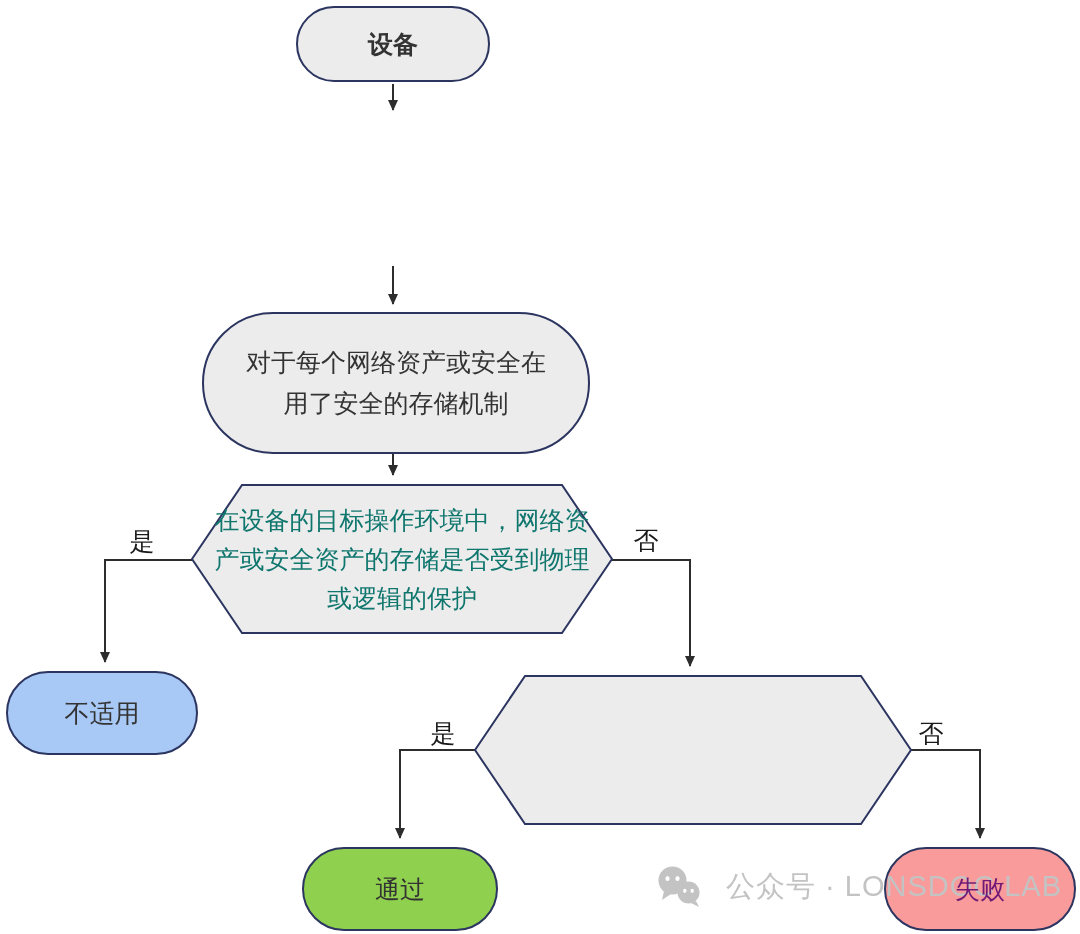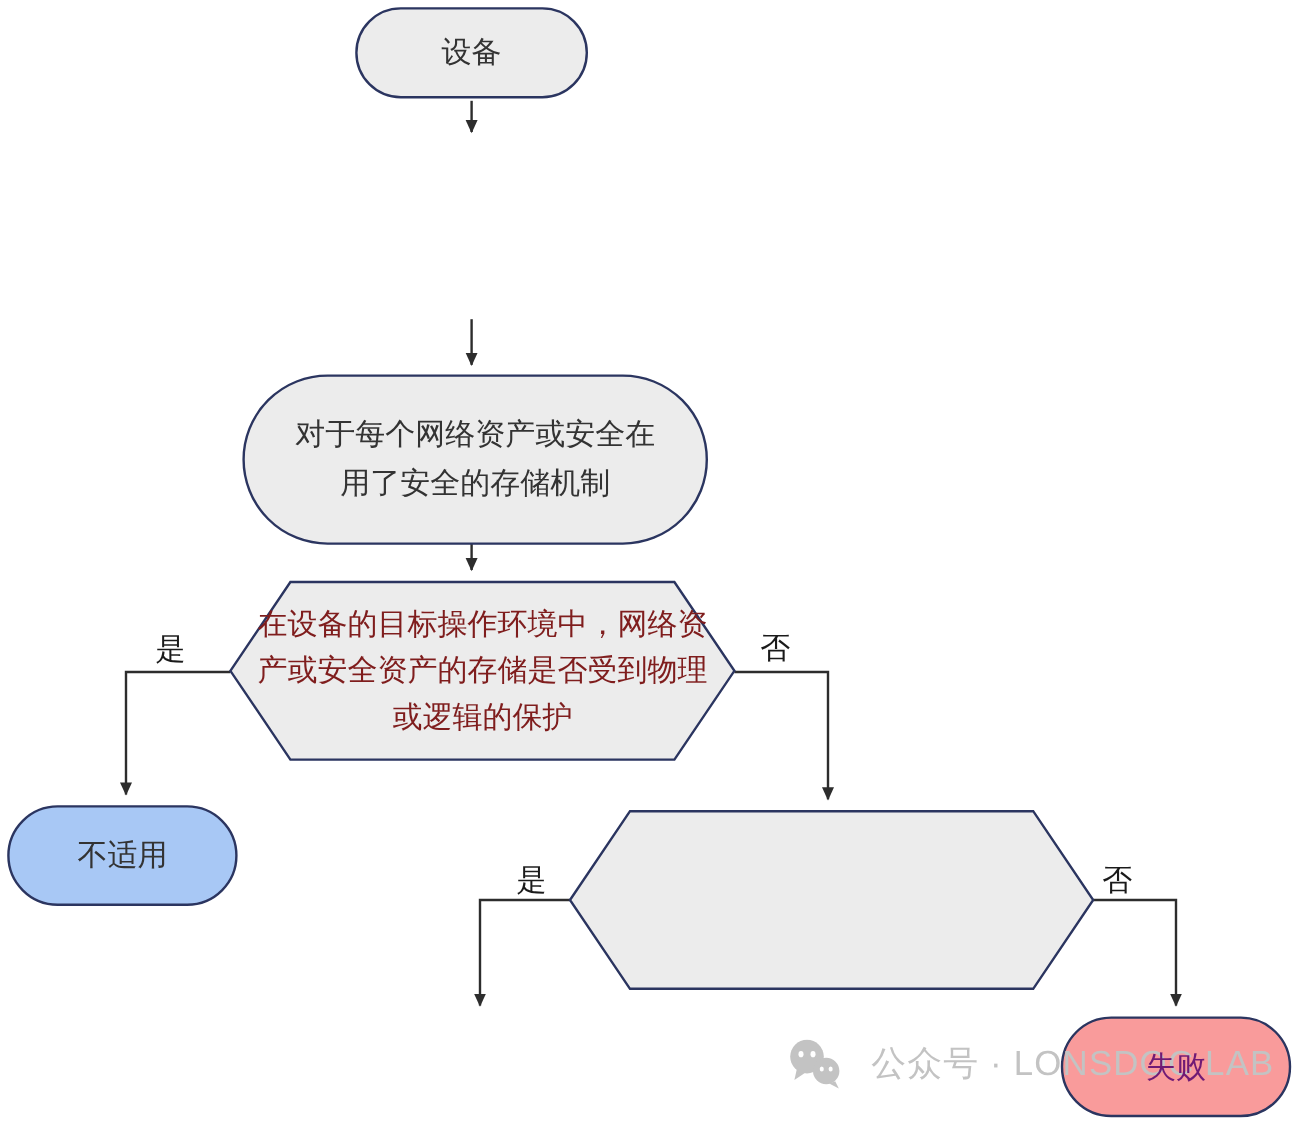--- a/index.html
+++ b/index.html
@@ -7,30 +7,30 @@
     position:relative;width:1080px;height:934px;background:#ffffff;overflow:hidden;
     font-family:"Liberation Sans","DejaVu Sans",sans-serif;color:#333333;
   }
   .connectors{position:absolute;left:0;top:0;z-index:1;}
   .node{
     position:absolute;display:flex;align-items:center;justify-content:center;
     background:#ececec;border:2px solid #2b3560;box-sizing:border-box;
     font-size:25px;line-height:41px;text-align:center;color:#333333;z-index:2;
   }
   .node .lbl{white-space:pre-line;}
-  .stadium-sm{border-radius:38px;}
+  .stadium-sm{border-radius:38px;font-weight:bold;}
   .stadium-lg{border-radius:73px;}
   .pill{border-radius:42px;}
   .pill-blue{background:#a8c8f5;}
   .pill-green{background:#8fd04e;}
   .pill-red{background:#f99b9b;}
   .hex-wrap{position:absolute;z-index:2;}
   .hex-text{
     position:absolute;z-index:3;display:flex;align-items:center;justify-content:center;
-    font-size:25px;line-height:39px;text-align:center;color:#7f1d1d;
+    font-size:25px;line-height:39px;text-align:center;color:#0f766e;
   }
   .edge-label{
     position:absolute;z-index:3;font-size:25px;color:#1a1a1a;
     transform:translate(-50%,-50%);
   }
   .watermark{
     position:absolute;z-index:4;display:flex;align-items:center;gap:24px;
     color:#c3c3c3;font-size:29px;letter-spacing:1px;
   }
   .fail-label{
@@ -83,20 +83,23 @@
 
   <div class="edge-label" style="left:142px;top:541px;">是</div>
   <div class="edge-label" style="left:646px;top:540px;">否</div>
   <div class="edge-label" style="left:443px;top:733px;">是</div>
   <div class="edge-label" style="left:931px;top:733px;">否</div>
 
   <div class="node pill pill-blue" style="left:6px;top:671px;width:192px;height:84px;">
     <span class="lbl">不适用</span>
   </div>
 
+  <div class="node pill pill-green" style="left:302px;top:847px;width:196px;height:84px;">
+    <span class="lbl">通过</span>
+  </div>
 
   <div class="node pill pill-red" style="left:884px;top:847px;width:192px;height:84px;"></div>
 
   <div class="watermark" style="left:656px;top:866px;">
     <svg width="46" height="42" viewBox="0 0 46 42" aria-hidden="true">
       <circle cx="16.5" cy="14.5" r="14" fill="#c3c3c3"></circle>
       <polygon points="8,25 6,34 15,28" fill="#c3c3c3"></polygon>
       <ellipse cx="11.5" cy="12.5" rx="2.1" ry="2.6" fill="#ffffff"></ellipse>
       <ellipse cx="21.5" cy="12.5" rx="2.1" ry="2.6" fill="#ffffff"></ellipse>
       <circle cx="32.5" cy="26.5" r="11" fill="#c3c3c3"></circle>

